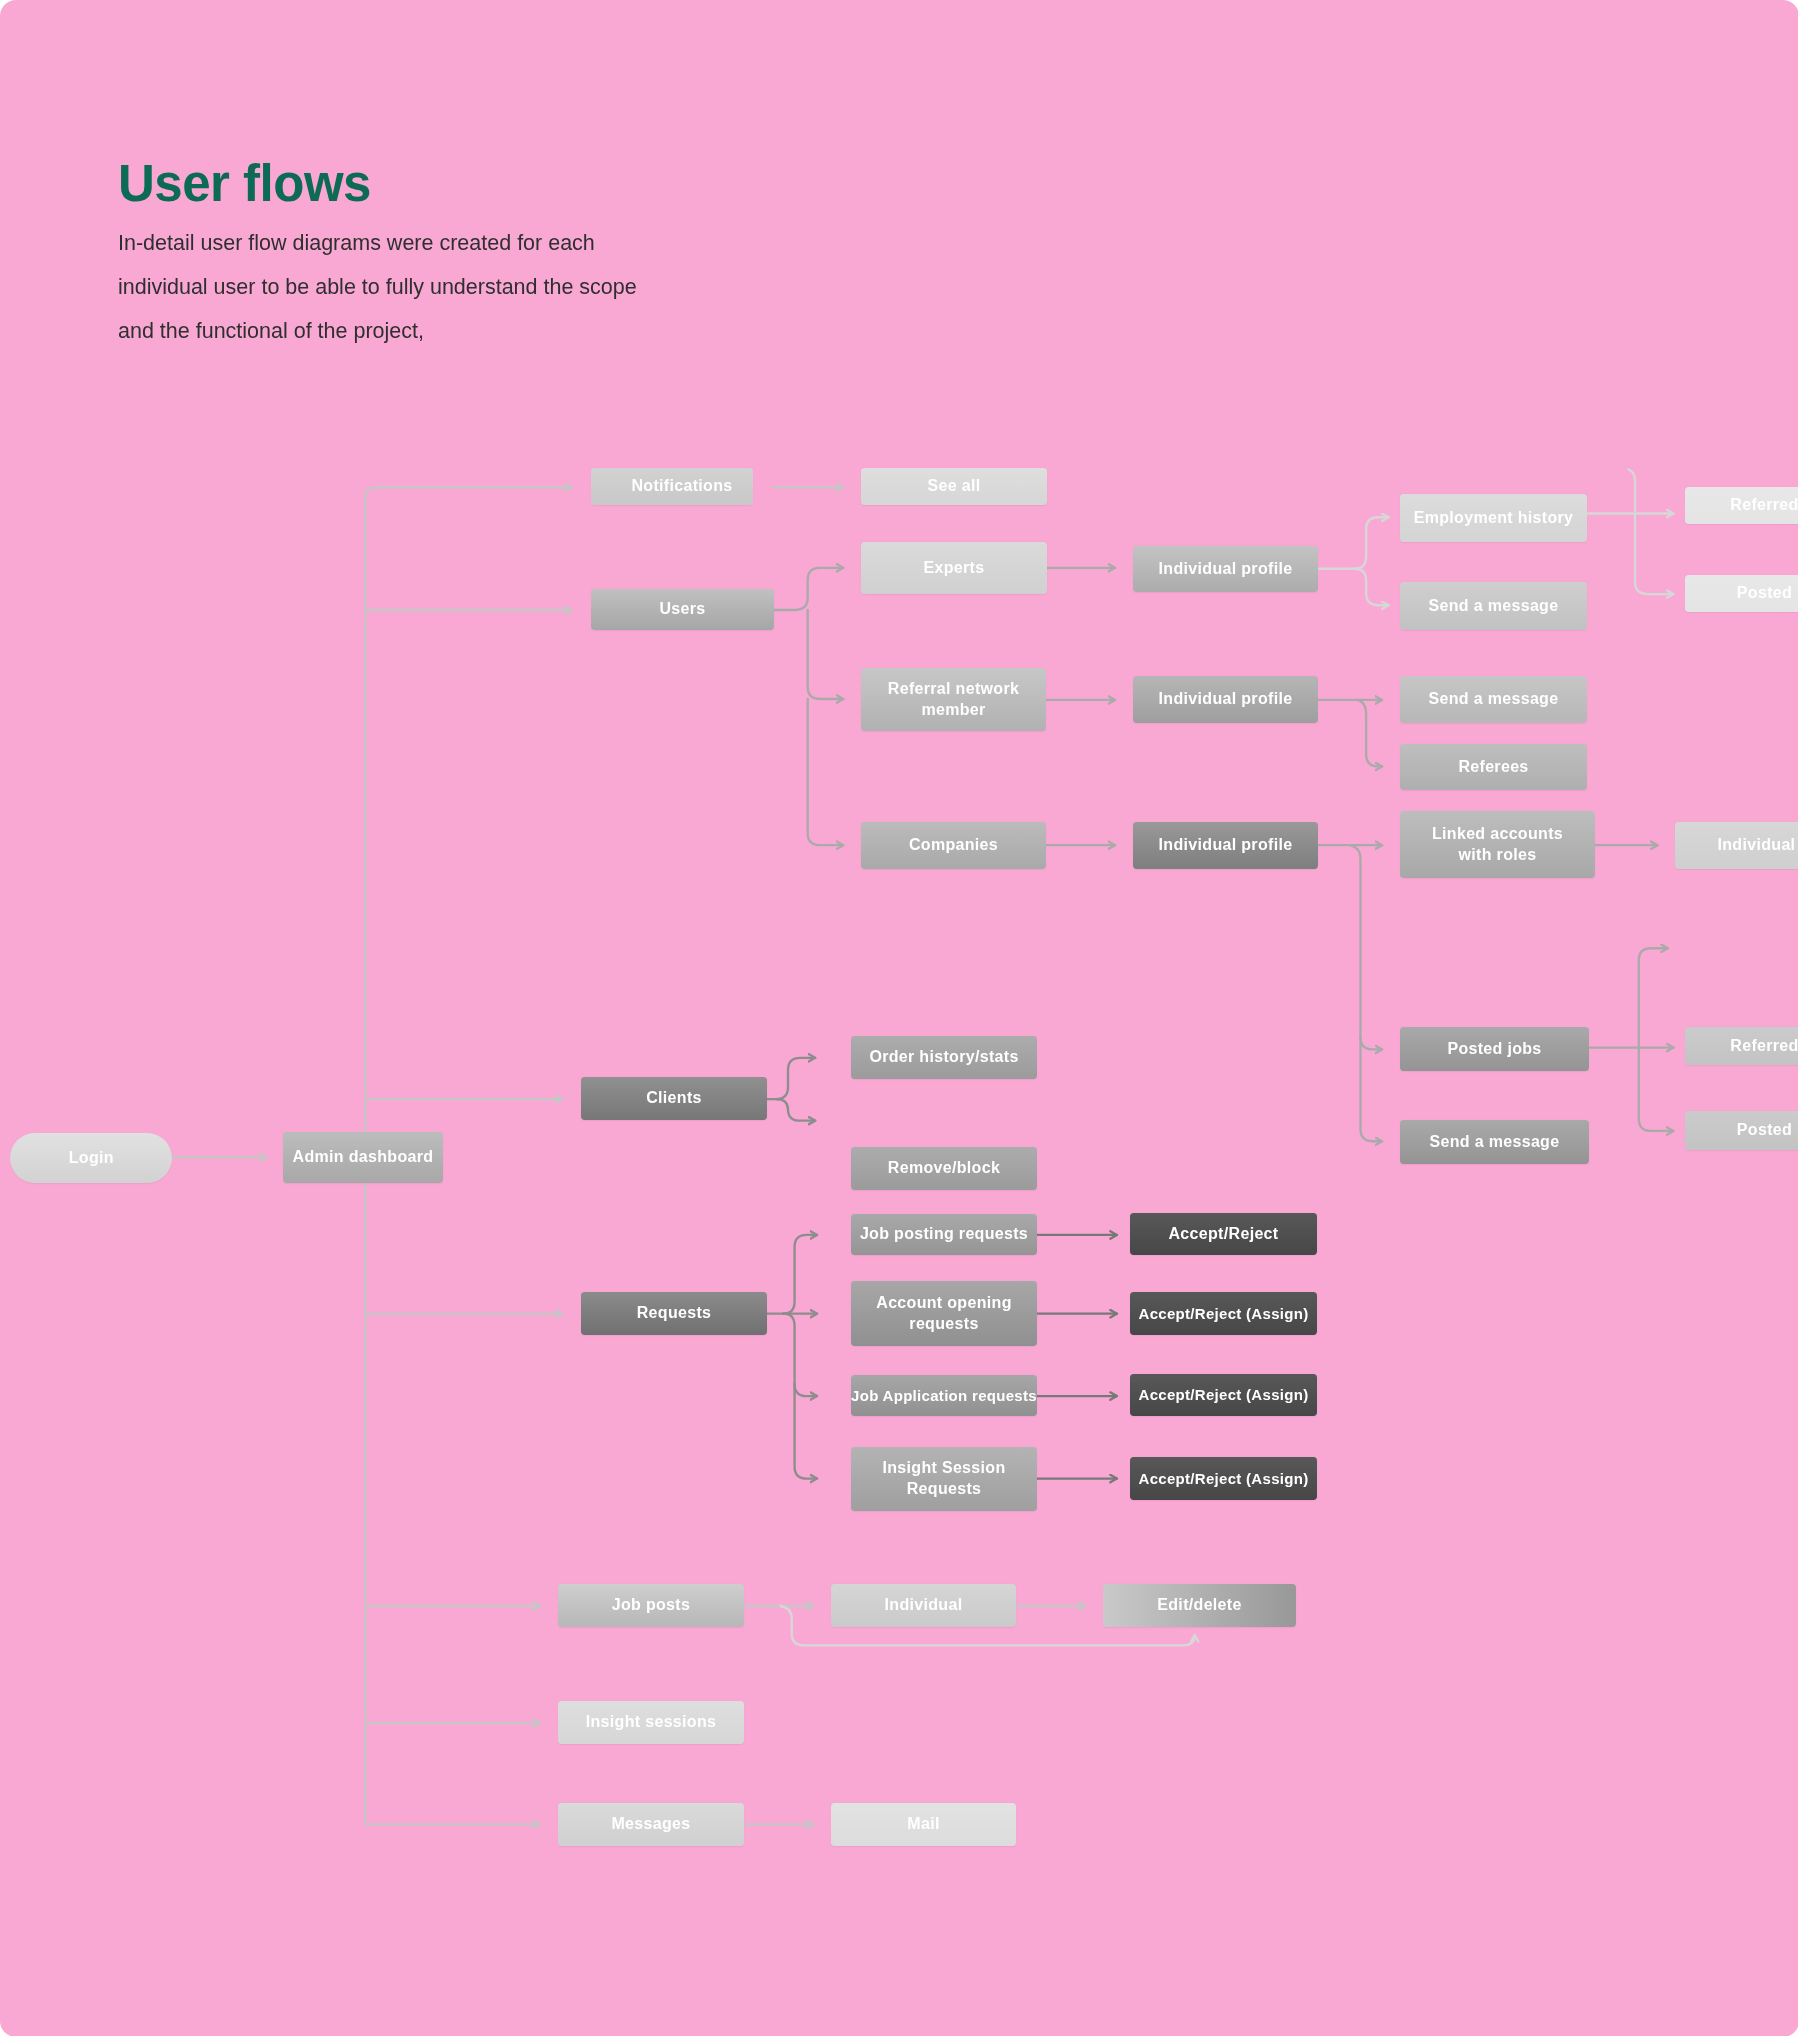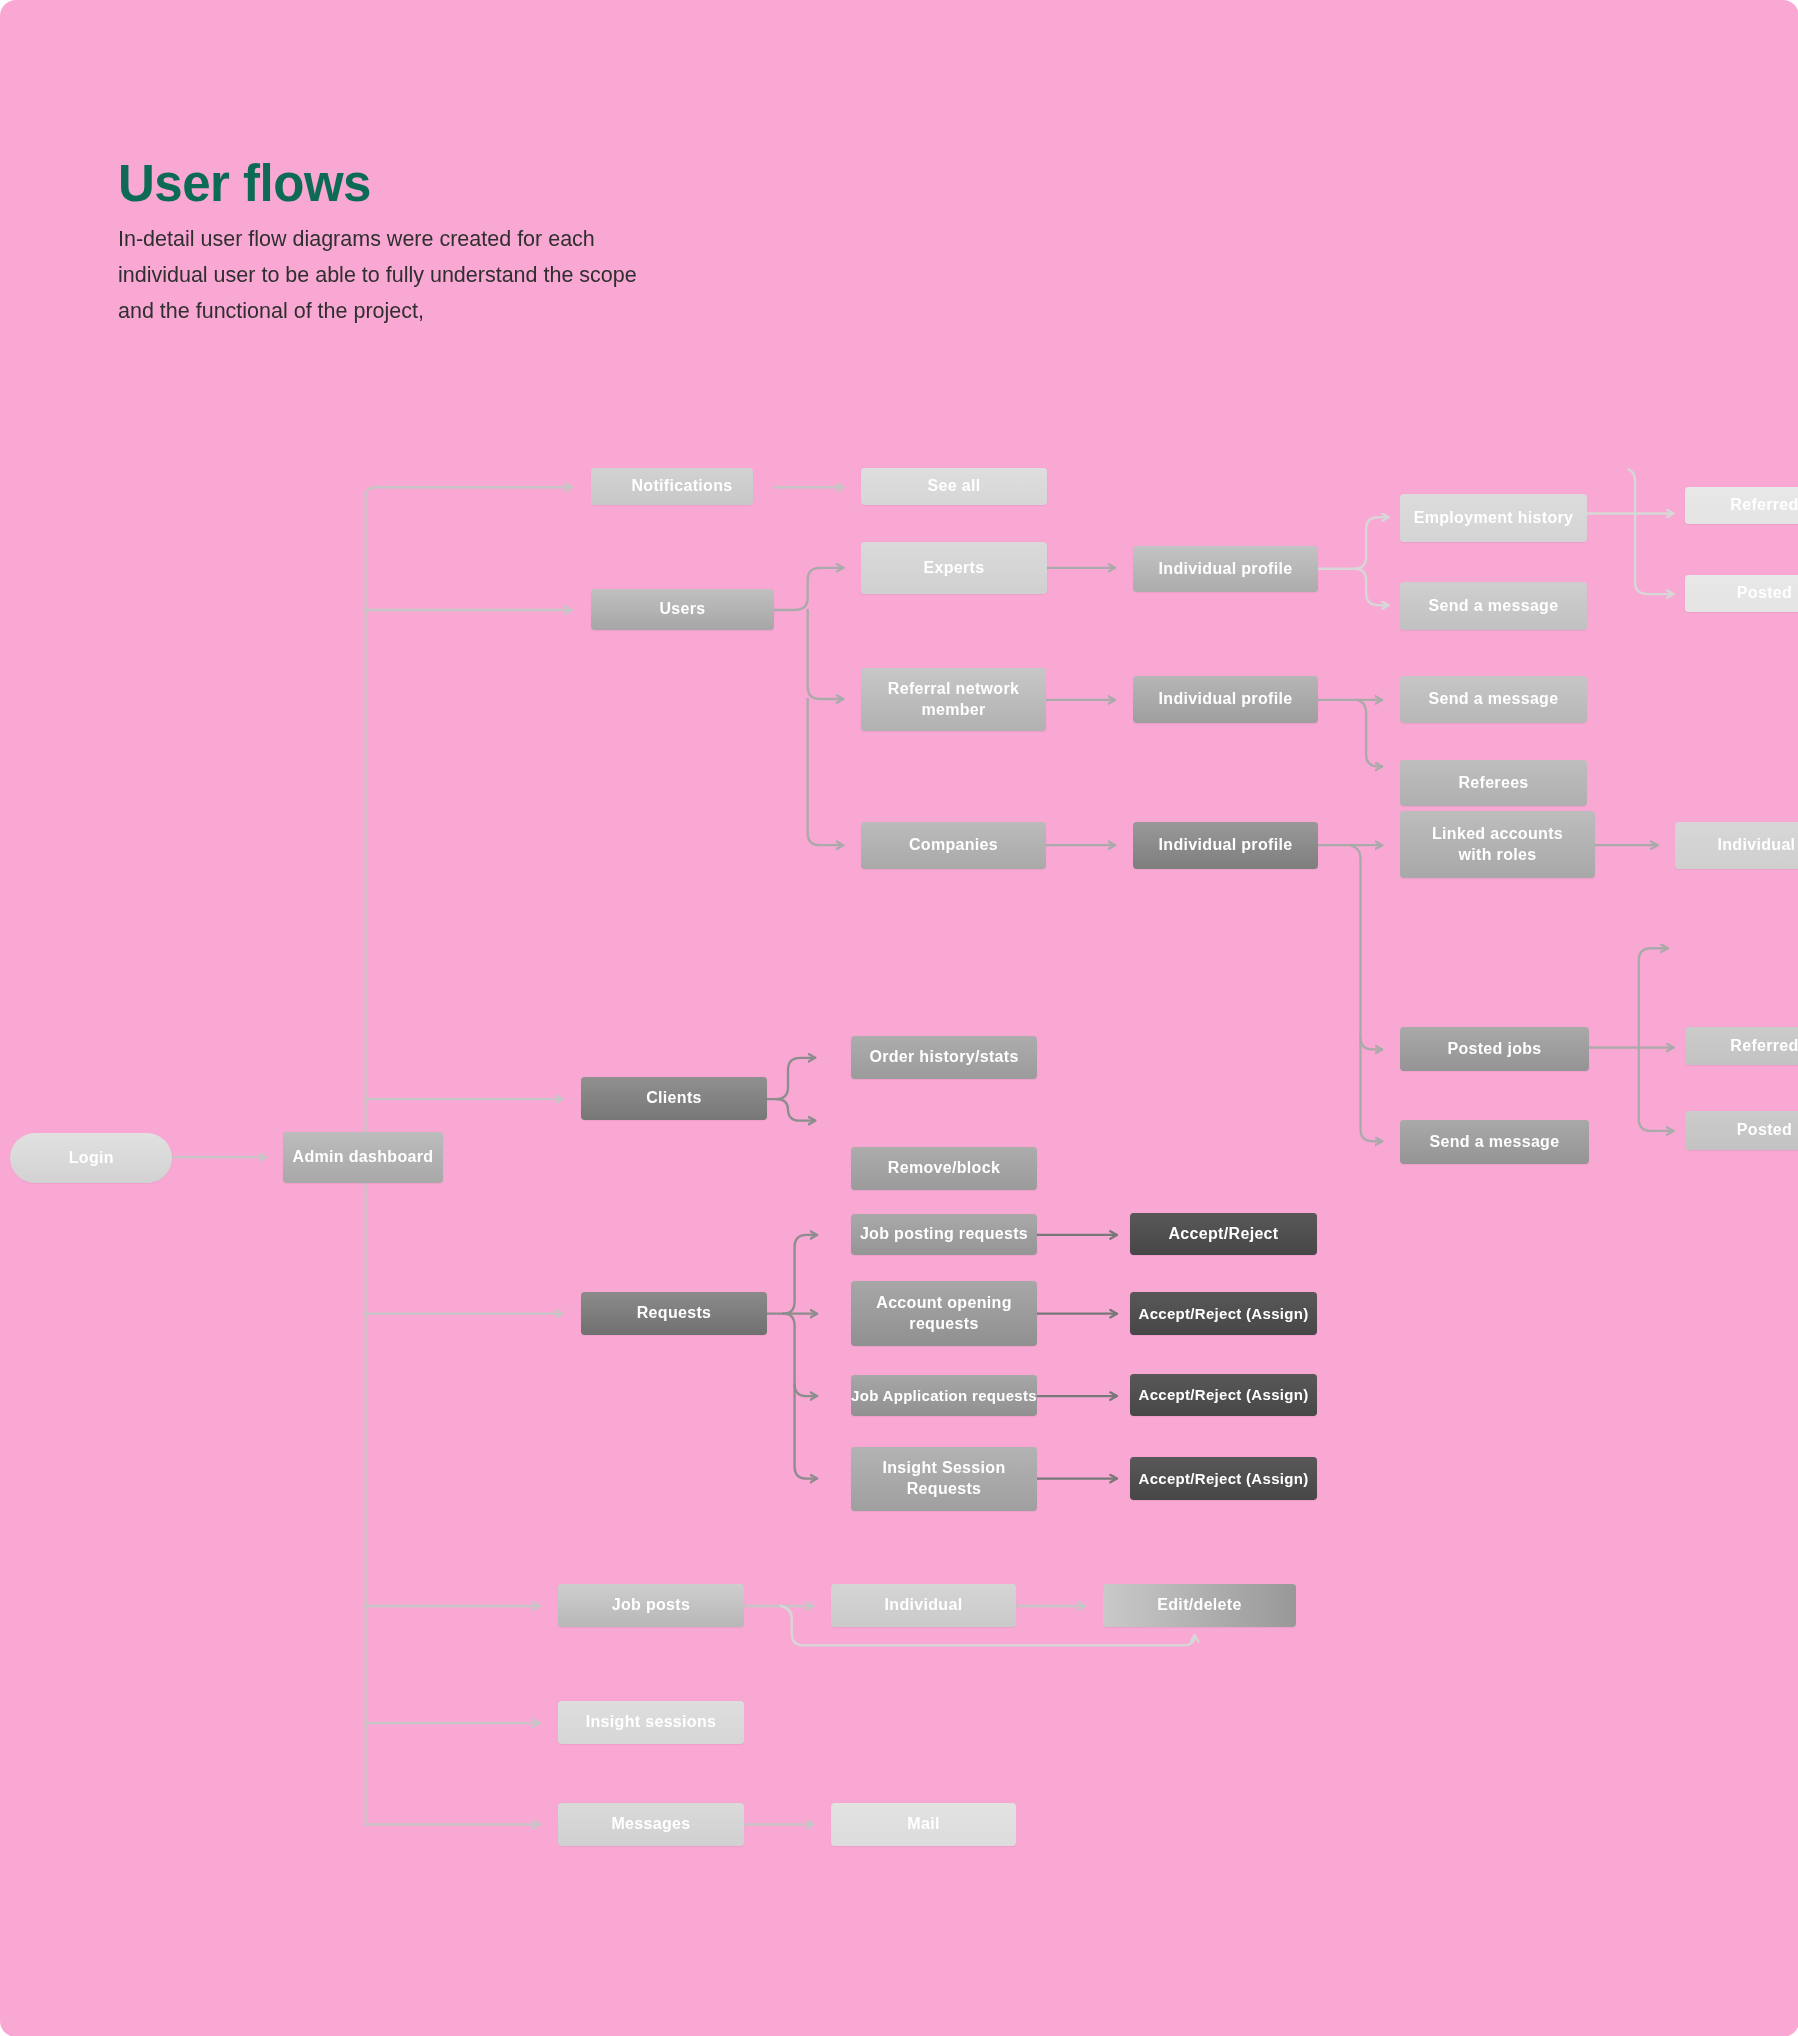--- a/index.html
+++ b/index.html
@@ -1,20 +1,20 @@
 <!DOCTYPE html>
 <html style="font-size:15px"><head>
 <meta charset="utf-8">
 <style>
   html,body{margin:0;padding:0;background:#ffffff;}
   #canvas{position:relative;width:1799px;height:2037px;background:#f9a8d4;overflow:hidden;
           font-family:"Liberation Sans", sans-serif;border-radius:16px;}
   .page-title{position:absolute;left:118px;top:120px;font-size:51px;font-weight:700;
               letter-spacing:-0.5px;color:#0d6b55;}
-  .page-desc{position:absolute;left:118px;top:199px;width:525px;font-size:21.5px;line-height:36px;
+  .page-desc{position:absolute;left:118px;top:199px;width:525px;font-size:21.5px;line-height:44px;
              color:#2f2f2f;white-space:pre-line;}
   #edges{position:absolute;left:0;top:0;}
   #edges path{fill:none;stroke-width:2.5px;stroke-linecap:round;stroke-linejoin:round;}
   .eg-xl path{stroke:#d7d7d7;}
   .eg-l  path{stroke:#c6c6c6;}
   .eg-m  path{stroke:#aaaaaa;}
   .eg-d  path{stroke:#8d8d8d;}
   .eg-dd path{stroke:#787878;}
   .eg-xl path{marker-end:url(#mk-xl);}
   .eg-l  path{marker-end:url(#mk-l);}
@@ -127,21 +127,21 @@
       <div class="node" style="left: 591px; top: 589px; width: 183px; height: 41px; background: linear-gradient(rgb(192, 192, 192), rgb(166, 166, 166));">Users</div>
       <div class="node" style="left: 861px; top: 542px; width: 186px; height: 52px; background: linear-gradient(rgb(218, 218, 218), rgb(208, 208, 208));">Experts</div>
       <div class="node" style="left: 1133px; top: 546px; width: 185px; height: 46px; background: linear-gradient(rgb(195, 195, 195), rgb(172, 172, 172));">Individual profile</div>
       <div class="node" style="left: 1400px; top: 494px; width: 187px; height: 48px; background: linear-gradient(rgb(220, 220, 220), rgb(212, 212, 212));">Employment history</div>
       <div class="node" style="left: 1400px; top: 582px; width: 187px; height: 48px; background: linear-gradient(rgb(207, 207, 207), rgb(193, 193, 193));">Send a message</div>
       <div class="node" style="left: 1685px; top: 487px; width: 159px; height: 37px; background: linear-gradient(rgb(232, 232, 232), rgb(228, 228, 228));">Referred</div>
       <div class="node" style="left: 1685px; top: 575px; width: 159px; height: 37px; background: linear-gradient(rgb(232, 232, 232), rgb(228, 228, 228));">Posted</div>
       <div class="node two" style="left: 861px; top: 668px; width: 185px; height: 63px; background: linear-gradient(rgb(199, 199, 199), rgb(177, 177, 177));">Referral network member</div>
       <div class="node" style="left: 1133px; top: 676px; width: 185px; height: 47px; background: linear-gradient(rgb(182, 182, 182), rgb(158, 158, 158));">Individual profile</div>
       <div class="node" style="left: 1400px; top: 676px; width: 187px; height: 47px; background: linear-gradient(rgb(198, 198, 198), rgb(183, 183, 183));">Send a message</div>
-      <div class="node" style="left: 1400px; top: 744px; width: 187px; height: 46px; background: linear-gradient(rgb(190, 190, 190), rgb(175, 175, 175)); margin-top: 16px;">Referees</div>
+      <div class="node" style="left: 1400px; top: 744px; width: 187px; height: 46px; background: linear-gradient(rgb(190, 190, 190), rgb(175, 175, 175));">Referees</div>
       <div class="node" style="left: 861px; top: 822px; width: 185px; height: 47px; background: linear-gradient(rgb(187, 187, 187), rgb(169, 169, 169));">Companies</div>
       <div class="node" style="left: 1133px; top: 822px; width: 185px; height: 47px; background: linear-gradient(rgb(153, 153, 153), rgb(126, 126, 126));">Individual profile</div>
       <div class="node two" style="left: 1400px; top: 811px; width: 195px; height: 67px; background: linear-gradient(rgb(189, 189, 189), rgb(168, 168, 168));">Linked accounts with roles</div>
       <div class="node" style="left: 1675px; top: 822px; width: 187px; height: 47px; background: linear-gradient(rgb(215, 215, 215), rgb(207, 207, 207));">Individual pa</div>
       <div class="node" style="left: 851px; top: 1036px; width: 186px; height: 43px; background: linear-gradient(rgb(172, 172, 172), rgb(155, 155, 155));">Order history/stats</div>
       <div class="node" style="left: 581px; top: 1077px; width: 186px; height: 43px; background: linear-gradient(rgb(144, 144, 144), rgb(119, 119, 119));">Clients</div>
       <div class="node" style="left: 851px; top: 1099px; width: 186px; height: 43px; background: linear-gradient(rgb(172, 172, 172), rgb(155, 155, 155)); margin-top: 48px;">Remove/block</div>
       <div class="node" style="left: 1400px; top: 1027px; width: 189px; height: 44px; background: linear-gradient(rgb(169, 169, 169), rgb(148, 148, 148));">Posted jobs</div>
       <div class="node" style="left: 1685px; top: 1027px; width: 159px; height: 38px; background: linear-gradient(rgb(203, 203, 203), rgb(195, 195, 195));">Referred</div>
       <div class="node" style="left: 1400px; top: 1120px; width: 189px; height: 44px; background: linear-gradient(rgb(169, 169, 169), rgb(148, 148, 148));">Send a message</div>

